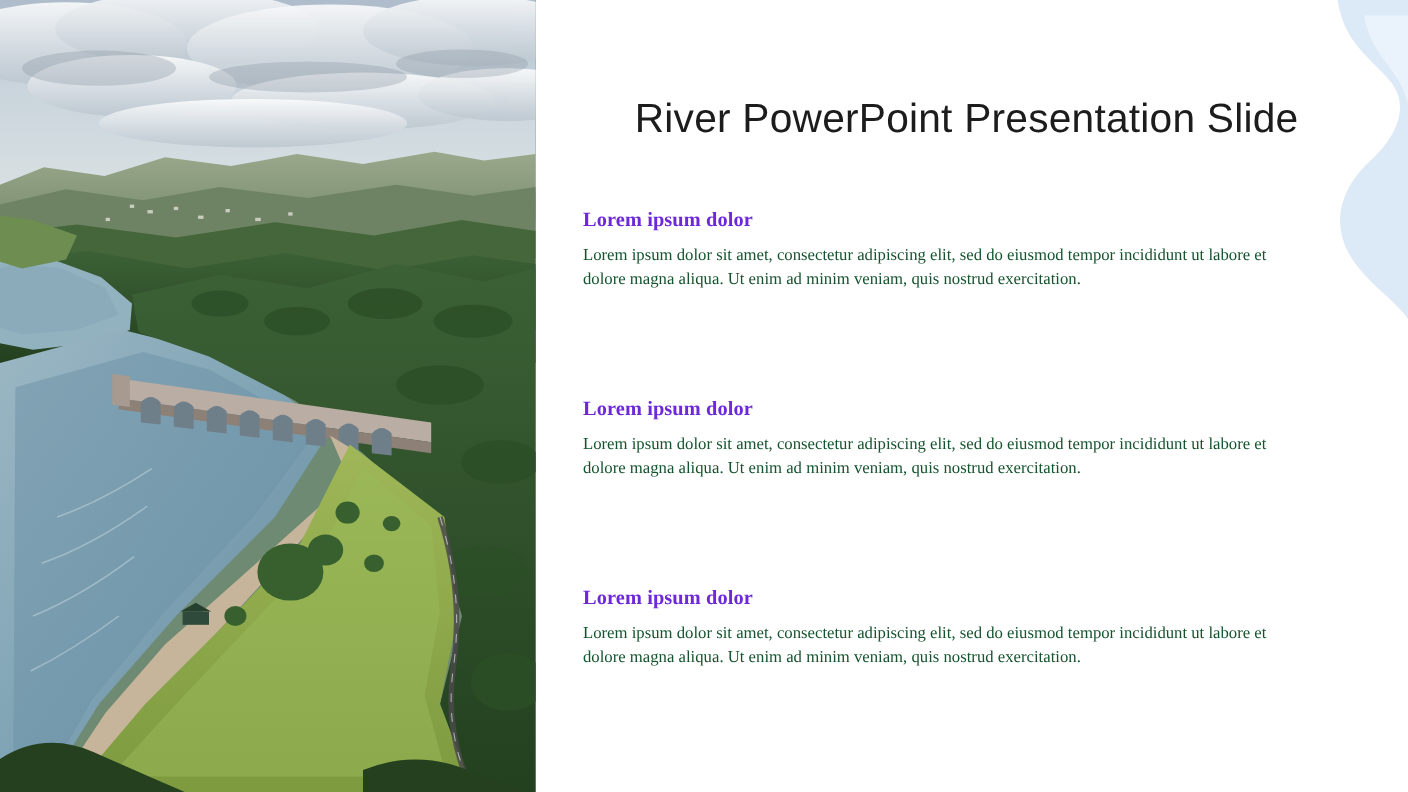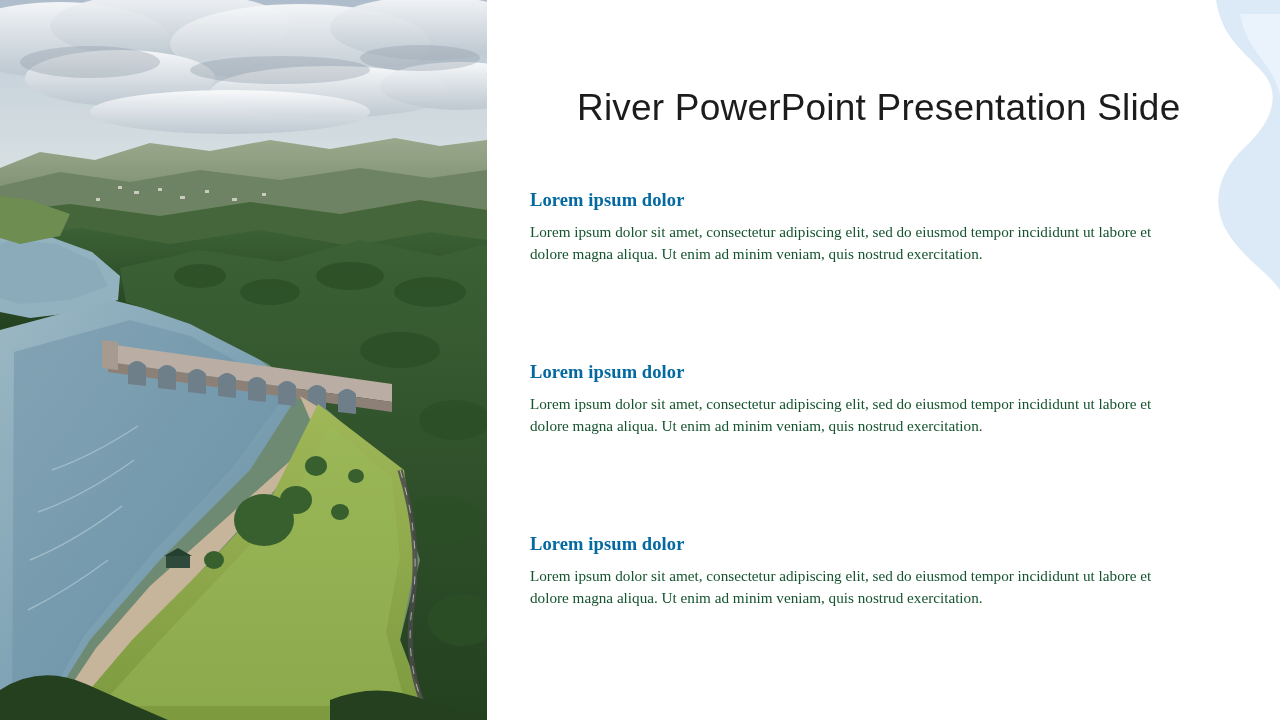--- a/index.html
+++ b/index.html
@@ -84,21 +84,21 @@
     margin-bottom: 98px;
   }
   .text-block:last-child {
     margin-bottom: 0;
   }
 
   .block-heading {
     font-family: "Liberation Serif", serif;
     font-size: 18.5px;
     font-weight: 700;
-    color: #0369a1;
+    color: #6d28d9;
     margin: 0 0 10px 0;
     letter-spacing: 0.1px;
   }
 
   .block-body {
     font-family: "Liberation Serif", serif;
     font-size: 15.2px;
     font-weight: 400;
     color: #14532d;
     line-height: 1.42;

